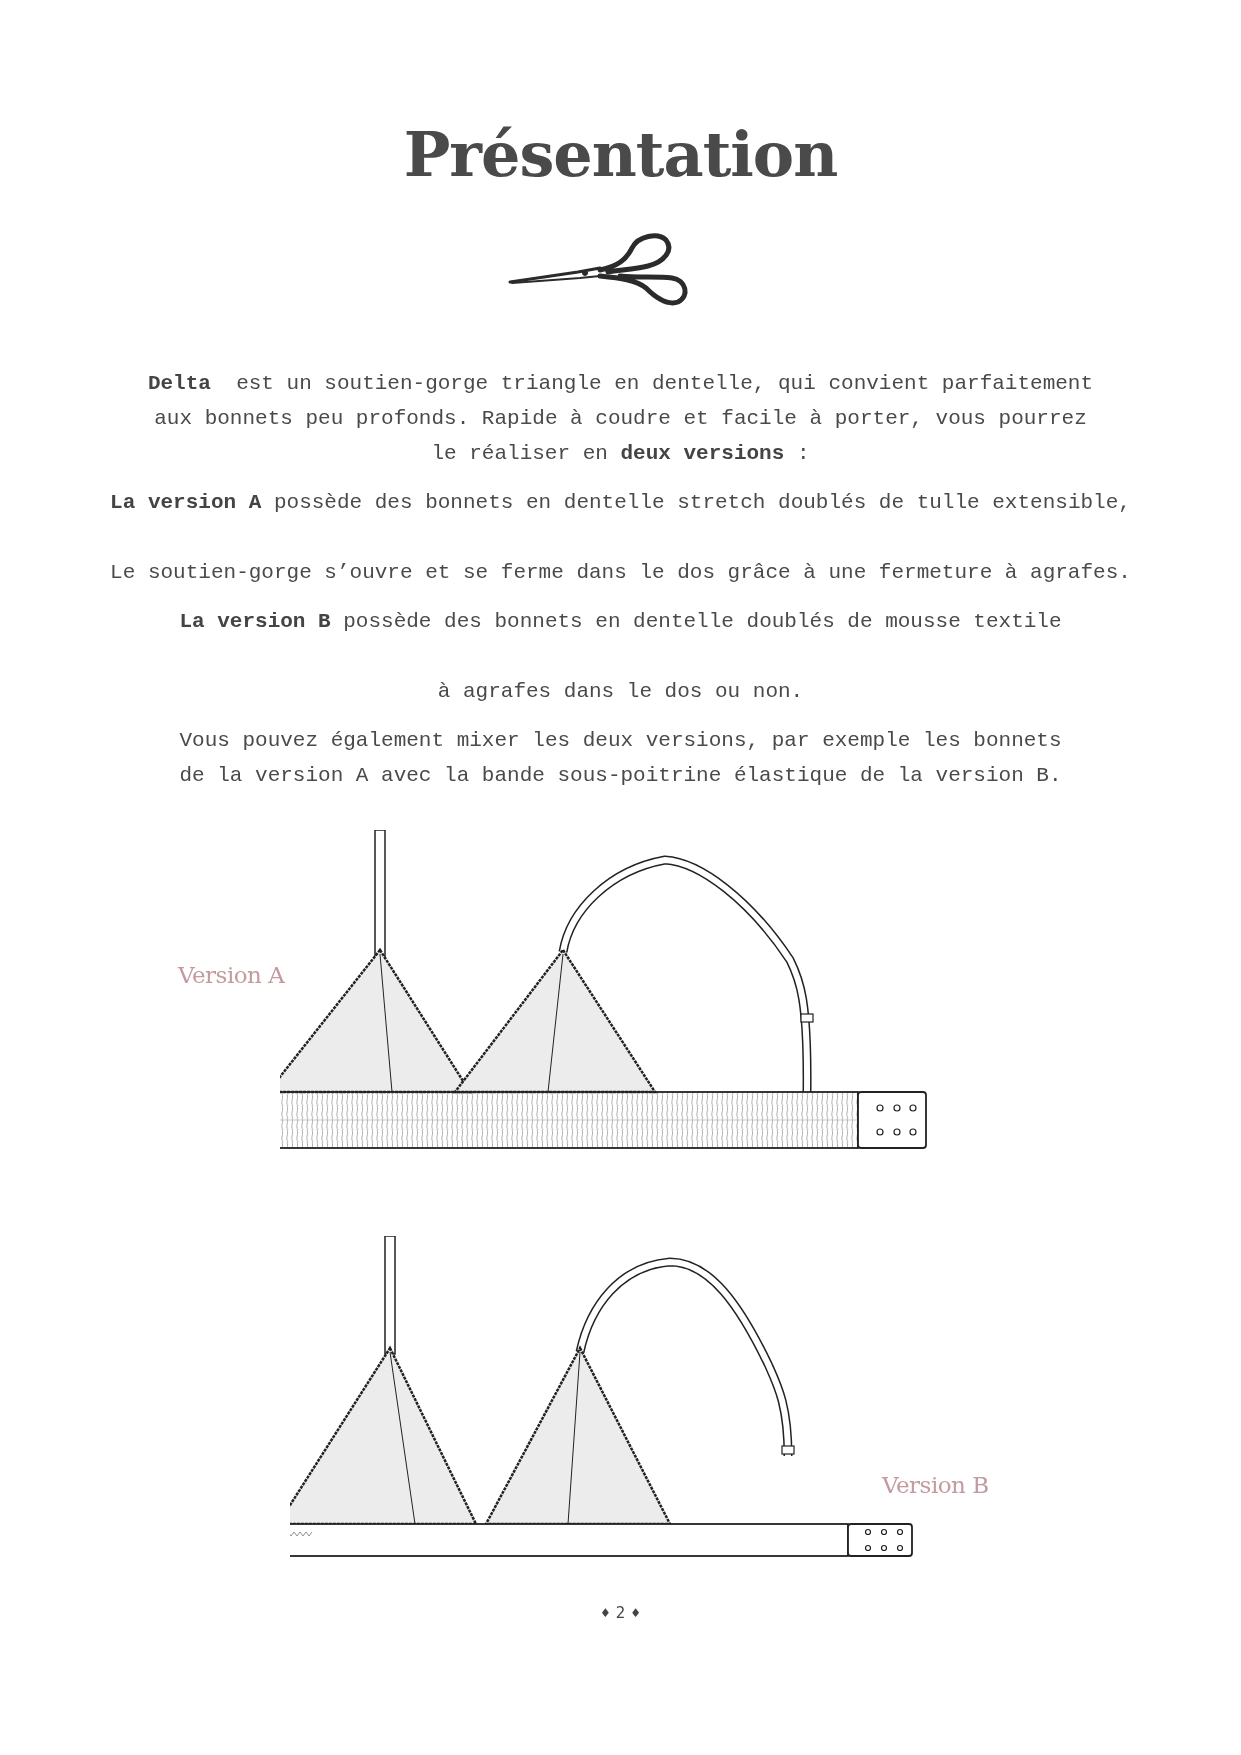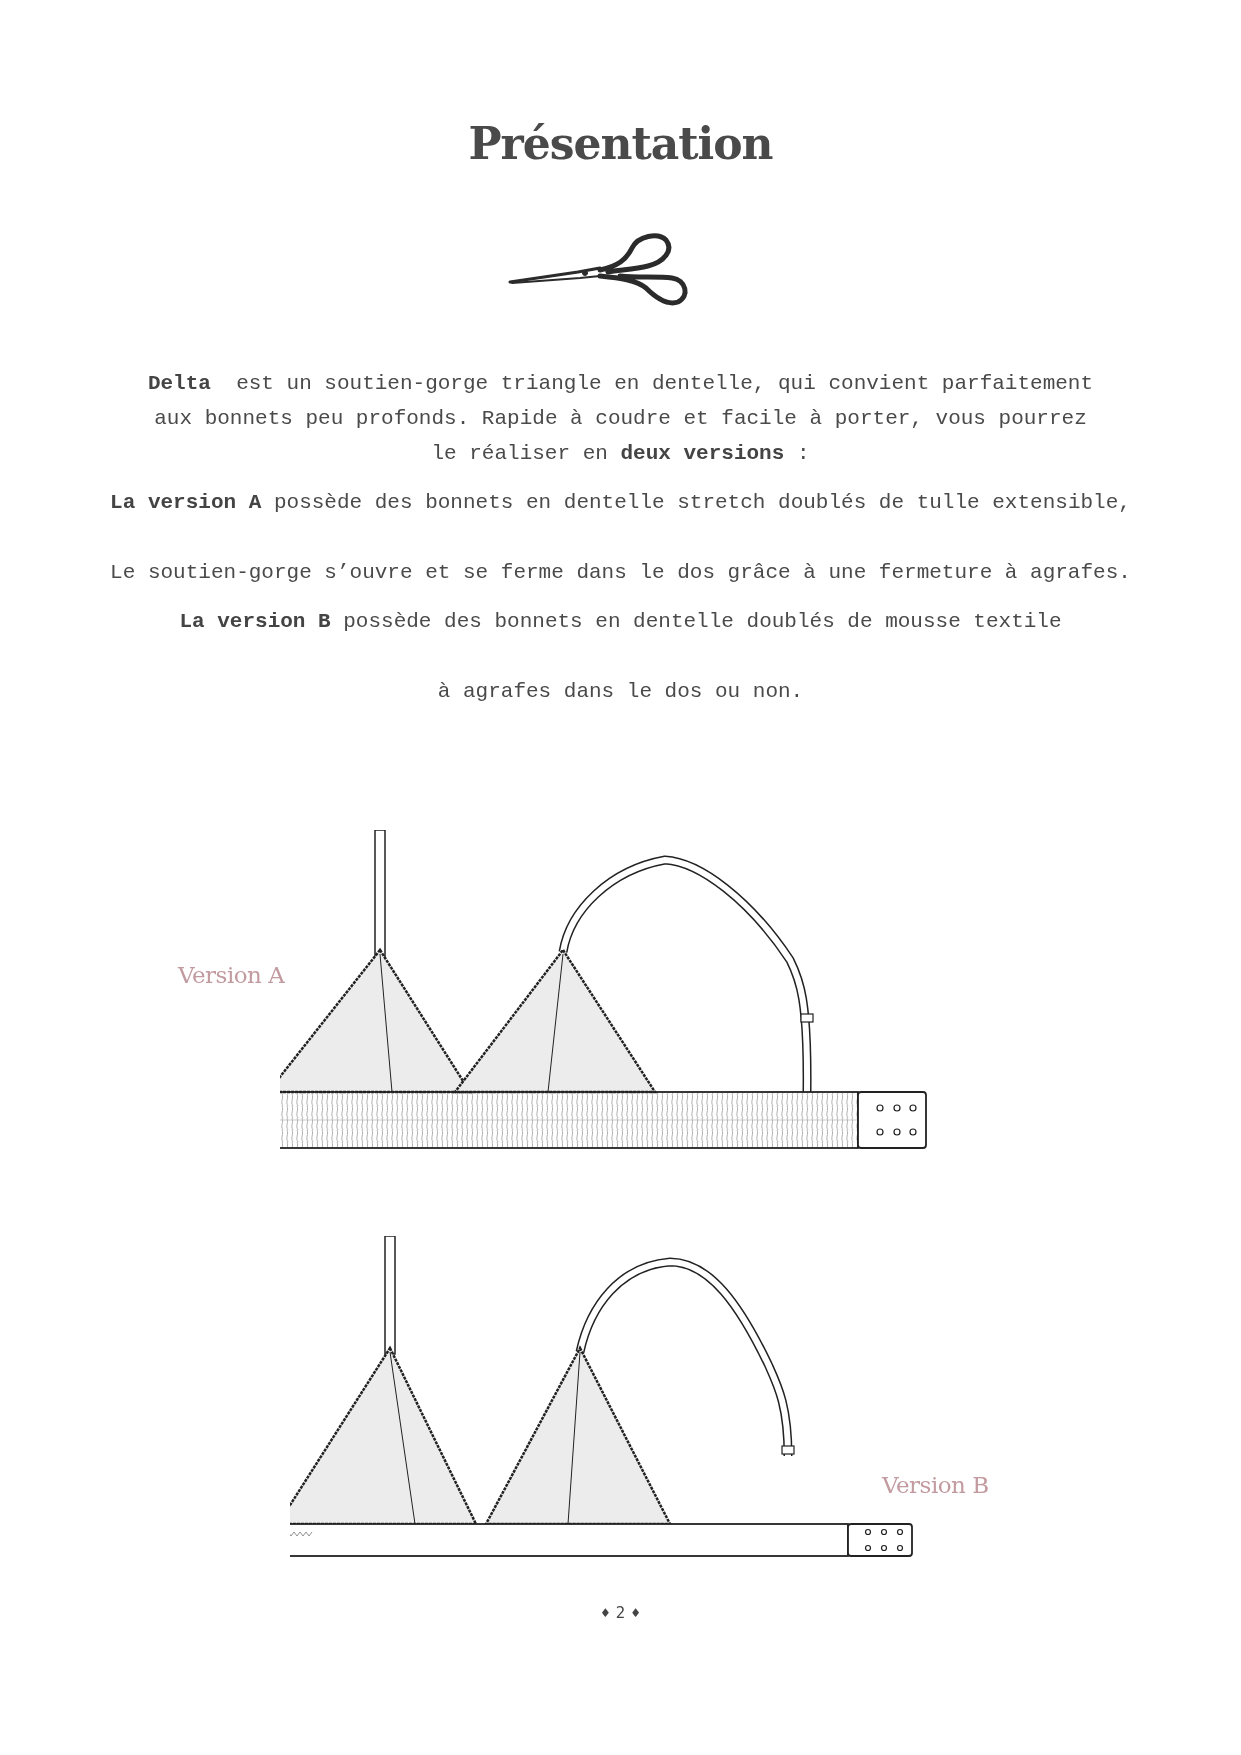--- a/index.html
+++ b/index.html
@@ -1,19 +1,19 @@
 <!DOCTYPE html>
 <html><head>
 <meta charset="utf-8">
 <style>
   html, body { margin: 0; padding: 0; background: #ffffff; }
   body { width: 1241px; height: 1755px; position: relative; overflow: hidden;
          font-family: "DejaVu Sans", sans-serif; color: #4a4a4a; }
   .title { position: absolute; top: 118px; left: 0; width: 1241px; text-align: center;
-           font-family: "DejaVu Serif", serif; font-weight: bold; font-size: 44px;
+           font-family: "DejaVu Serif", serif; font-weight: bold; font-size: 62px;
            letter-spacing: -1px; color: #4a4a4a; margin: 0; }
   .scissors { position: absolute; left: 508px; top: 232px; width: 186px; height: 80px; }
   .intro { position: absolute; top: 366px; left: 100px; width: 1041px; text-align: center;
            font-size: 21px; line-height: 35px; color: #4a4a4a; font-family: Liberation Mono, monospace; }
   .intro p { margin: 0 0 14px 0; }
   .intro b { font-weight: bold; color: #444; }
   .label { position: absolute; font-family: "DejaVu Serif", serif; 
            font-size: 23px; color: #c29a9f; letter-spacing: -0.5px; }
   .label-a { left: 178px; top: 962px; }
   .label-b { left: 882px; top: 1472px; }
@@ -47,20 +47,24 @@
   </p>
   <p>
     <b>La version A</b><span style="white-space:pre"> possède des bonnets en dentelle stretch doublés de tulle extensible,</span><br>
     <br>
     <span>Le soutien-gorge s’ouvre et se ferme dans le dos grâce à une fermeture à agrafes.</span>
   </p>
   <p>
     <b>La version B</b><span style="white-space:pre"> possède des bonnets en dentelle doublés de mousse textile</span><br>
     <br>
     <span>à agrafes dans le dos ou non.</span>
+  </p>
+  <p>
+    <span>Vous pouvez également mixer les deux versions, par exemple les bonnets</span><br>
+    <span>de la version A avec la bande sous-poitrine élastique de la version B.</span>
   </p>
 </div>
 
 <div class="label label-a">Version A</div>
 
 <svg class="drawing drawing-a" viewBox="0 0 680 360">
   <defs>
     <pattern id="ruche" width="10" height="12" patternUnits="userSpaceOnUse">
       <path d="M2 0 C4 4 0 8 3 12 M7 0 C9 4 5 8 8 12" stroke="#9a9a9a" stroke-width="0.8" fill="none"></path>
     </pattern>

